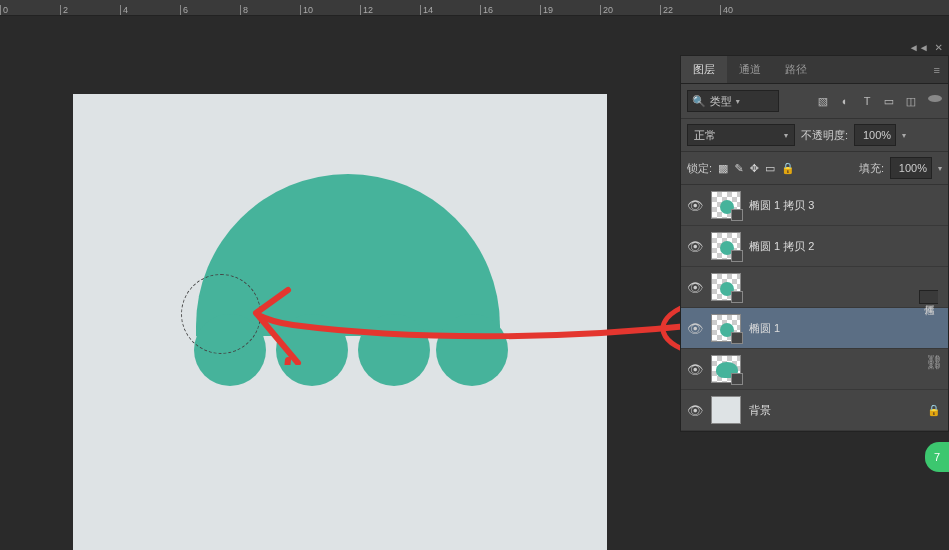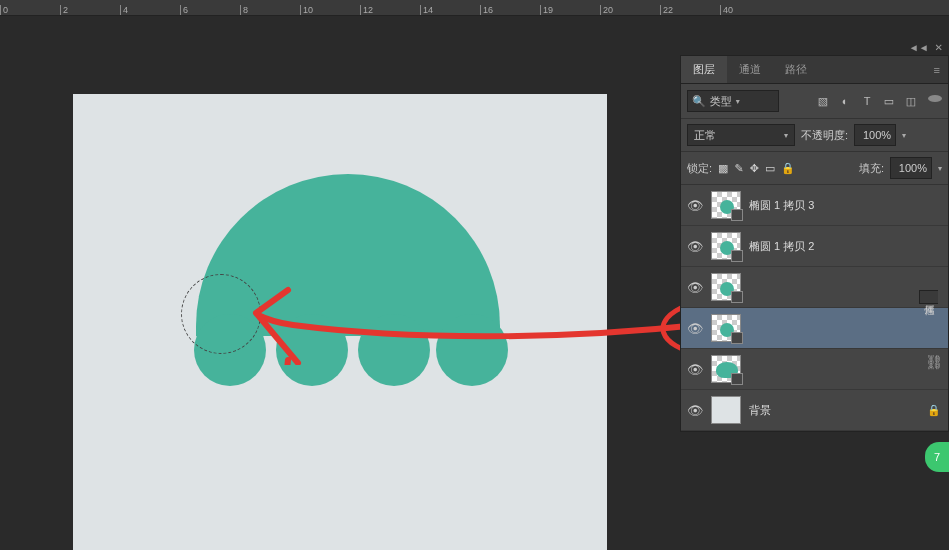--- a/index.html
+++ b/index.html
@@ -167,20 +167,21 @@
             <div class="thumb-ell"></div>
             <div class="thumb-badge"></div>
           </div>
         </div>
         <div class="layer selected">
           <div class="eye">👁</div>
           <div class="thumb checker">
             <div class="thumb-ell"></div>
             <div class="thumb-badge"></div>
           </div>
+          <div class="layer-name">椭圆 1</div>
         </div>
         <div class="layer">
           <div class="eye">👁</div>
           <div class="thumb checker">
             <div class="thumb-shape"></div>
             <div class="thumb-badge"></div>
           </div>
         </div>
         <div class="layer">
           <div class="eye">👁</div>

